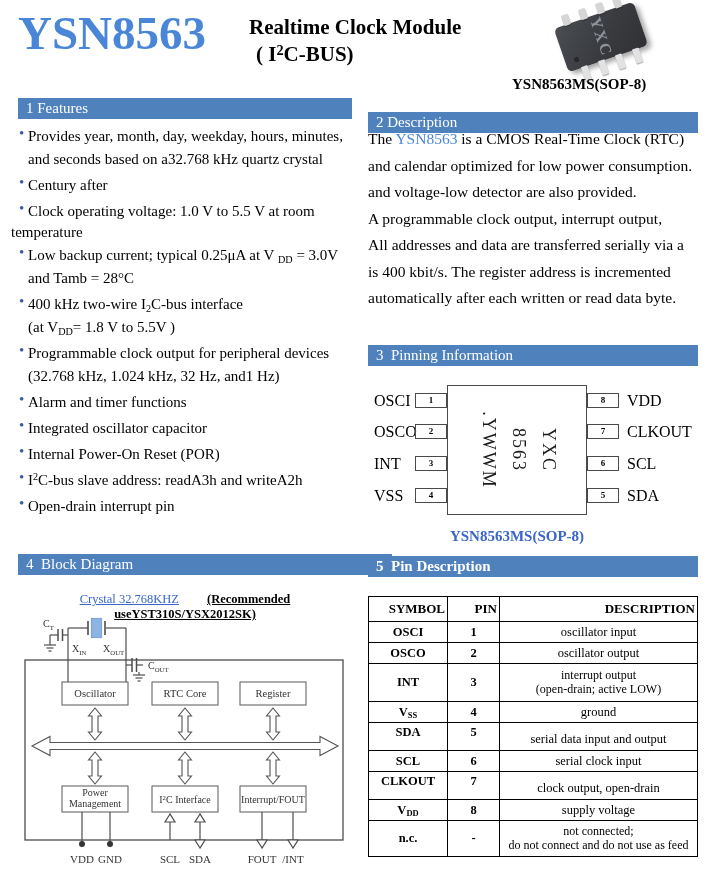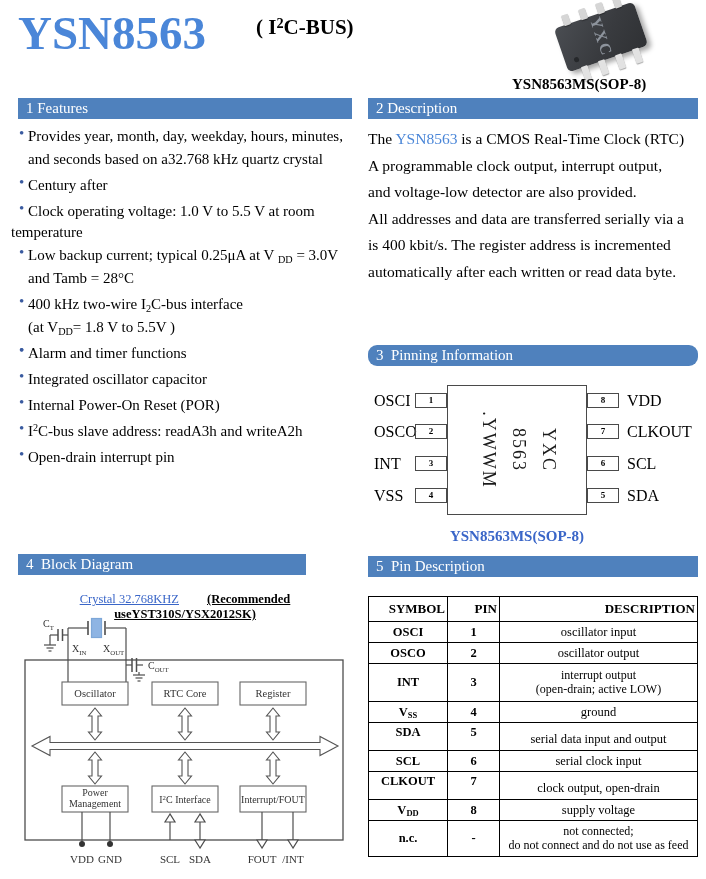--- a/index.html
+++ b/index.html
@@ -66,44 +66,45 @@
   .bd-linkline{left:18px;top:592px;width:334px;text-align:center;font-size:12.5px;}
   .bd-link{color:#3a66c8;text-decoration:underline;}
   .bd-note{color:#000;font-weight:bold;text-decoration:underline;margin-left:28px;}
   svg text{fill:#333;font-family:"Liberation Serif","DejaVu Serif",serif;}
 </style>
 </head>
 <body>
 
 <div class="abs title">YSN8563</div>
 <div class="abs subtitle">
+  <div class="l1">Realtime Clock Module</div>
   <div class="l2">( I<sup>2</sup>C-BUS)</div>
 </div>
 
 <div class="abs chip-photo">
   <div class="chip-body">
     <span class="chip-pin t" style="left:11px"></span>
     <span class="chip-pin t" style="left:29px"></span>
     <span class="chip-pin t" style="left:47px"></span>
     <span class="chip-pin t" style="left:65px"></span>
     <span class="chip-pin b" style="left:13px"></span>
     <span class="chip-pin b" style="left:31px"></span>
     <span class="chip-pin b" style="left:49px"></span>
     <span class="chip-pin b" style="left:67px"></span>
     <span class="chip-logo">YXC</span>
     <span class="chip-dot"></span>
   </div>
 </div>
 <div class="abs pkg-label">YSN8563MS(SOP-8)</div>
 
 <div class="abs secbar" style="left:18px;top:98px;width:334px;">1 Features</div>
-<div class="abs secbar" style="left:368px;top:98px;width:330px;">2 Description</div>
-<div class="abs secbar" style="left:368px;top:345px;width:330px;border-radius:9px;">3  Pinning Information</div>
-<div class="abs secbar" style="left:18px;top:554px;width:288px;">4  Block Diagram</div>
-<div class="abs secbar" style="left:368px;top:556px;width:330px;">5  Pin Description</div>
+<div class="abs secbar" style="left:368px;top:112px;width:330px;">2 Description</div>
+<div class="abs secbar" style="left:368px;top:345px;width:330px;">3  Pinning Information</div>
+<div class="abs secbar" style="left:18px;top:554px;width:374px;">4  Block Diagram</div>
+<div class="abs secbar" style="left:368px;top:556px;width:330px;font-weight:bold;">5  Pin Description</div>
 
 <div class="abs features">
     <div class="feature">
       <span class="bullet">•</span>
       <div class="ln">Provides year, month, day, weekday, hours, minutes,</div>
       <div class="ln">and seconds based on a32.768 kHz quartz crystal</div>
     </div>
     <div class="feature">
       <span class="bullet">•</span>
       <div class="ln">Century after</div>
@@ -118,20 +119,22 @@
       <div class="ln">Low backup current; typical 0.25μA at V <sub>DD</sub> = 3.0V</div>
       <div class="ln">and Tamb = 28°C</div>
     </div>
     <div class="feature">
       <span class="bullet">•</span>
       <div class="ln">400 kHz two-wire I<sub>2</sub>C-bus interface</div>
       <div class="ln">(at V<sub>DD</sub>= 1.8 V to 5.5V )</div>
     </div>
     <div class="feature">
       <span class="bullet">•</span>
+      <div class="ln">Programmable clock output for peripheral devices</div>
+      <div class="ln">(32.768 kHz, 1.024 kHz, 32 Hz, and1 Hz)</div>
     </div>
     <div class="feature">
       <span class="bullet">•</span>
       <div class="ln">Alarm and timer functions</div>
     </div>
     <div class="feature">
       <span class="bullet">•</span>
       <div class="ln">Integrated oscillator capacitor</div>
     </div>
     <div class="feature">
@@ -143,22 +146,23 @@
       <div class="ln">I<sup>2</sup>C-bus slave address: readA3h and writeA2h</div>
     </div>
     <div class="feature">
       <span class="bullet">•</span>
       <div class="ln">Open-drain interrupt pin</div>
     </div>
   </div>
 
 <div class="abs descr">
     <div>The <span class="blue">YSN8563</span> is a CMOS Real-Time Clock (RTC)</div>
+    <div>and calendar optimized for low power consumption.</div>
+    <div>and voltage-low detector are also provided.</div>
     <div>A programmable clock output, interrupt output,</div>
-    <div>and voltage-low detector are also provided.</div>
     <div>All addresses and data are transferred serially via a</div>
     <div> is 400 kbit/s. The register address is incremented</div>
     <div>automatically after each written or read data byte.</div>
   </div>
 
 <div class="abs pinning">
   <div class="chip-rect"></div>
   <div id="pin-rows">
       <div class="pin-label" style="left: 6px; top: 23px; width: 44px;">OSCI</div>
       <div class="pin-stub" style="left: 47px; top: 23px;">1</div>

